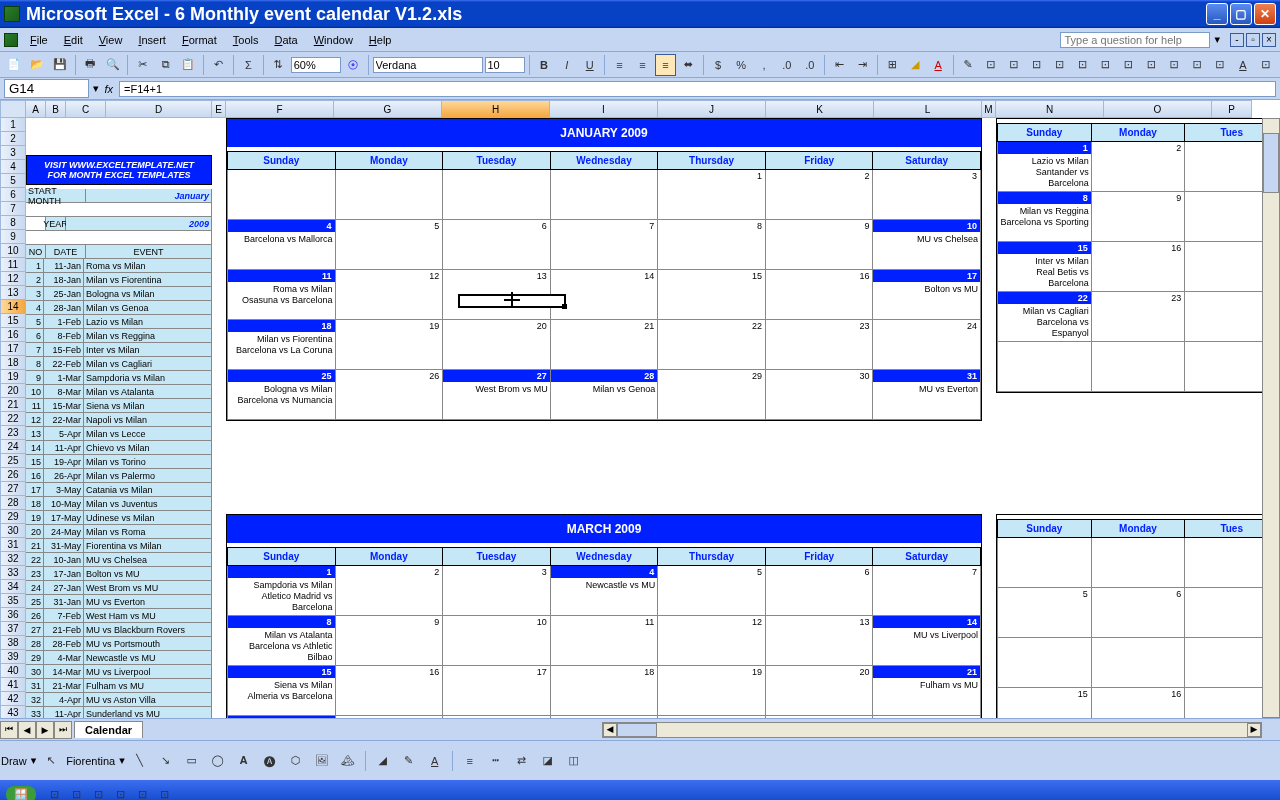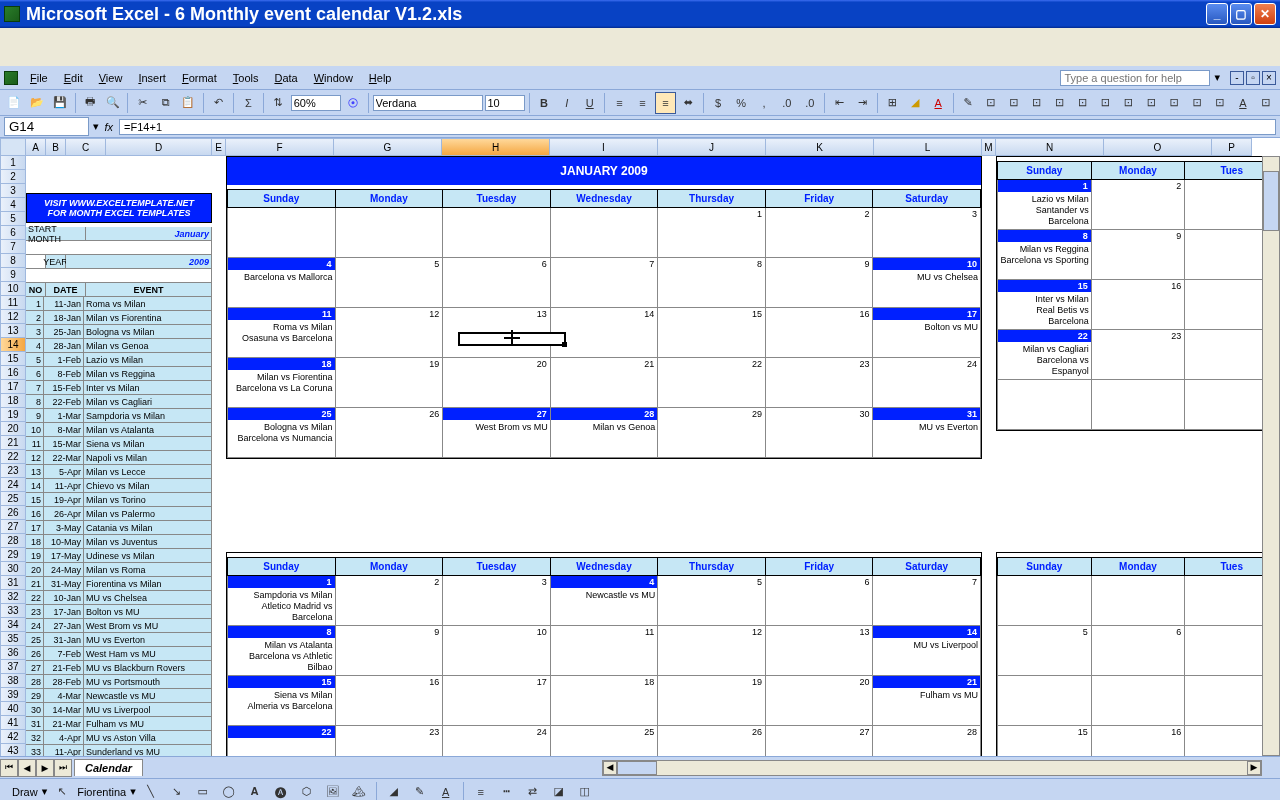--- a/index.html
+++ b/index.html
@@ -4,21 +4,21 @@
 <style>
 * { margin:0; padding:0; box-sizing:border-box; font-family:Tahoma,Verdana,sans-serif; }
 body { background:#ece9d8; font-size:11px; overflow:hidden; width:1280px; height:800px; }
 .title-bar { background:linear-gradient(#3c6df0,#0842c4 8%,#0842c4 92%,#022a8f); height:28px; display:flex; align-items:center; padding:0 4px; color:#fff; }
 .excel-icon { width:16px; height:16px; background:linear-gradient(135deg,#2a7d2a,#1a5d1a); border:1px solid #0a3d0a; margin-right:6px; }
 .title-txt { font-weight:bold; font-size:18px; flex:1; }
 .win-controls { display:flex; gap:2px; }
 .win-btn { width:22px; height:22px; border:1px solid #fff; border-radius:3px; display:flex; align-items:center; justify-content:center; font-weight:bold; font-size:12px; color:#fff; }
 .win-min,.win-max { background:linear-gradient(#5a8cf0,#2858c0); }
 .win-close { background:linear-gradient(#f08050,#d04010); }
-.menu-bar { background:#c5d6f2; height:24px; display:flex; align-items:center; padding:8px 4px; border-bottom:1px solid #8ba8d8;margin-top:38px; }
+.menu-bar { background:#c5d6f2; height:24px; display:flex; align-items:center; padding:8px 4px; border-bottom:1px solid #8ba8d8; }
 .menu-bar .m { padding:2px 8px; cursor:default; text-decoration:underline; text-decoration-color:transparent; }
 .menu-bar .m:first-letter { text-decoration:underline; }
 .menu-bar .help-box { margin-left:auto; }
 .help-box input { width:150px; font-size:11px; border:1px solid #7a9ac8; padding:1px 3px; color:#888; }
 .doc-ctrl { display:flex; gap:2px; margin-left:6px; }
 .doc-ctrl span { width:14px; height:14px; border:1px solid #3a5a9a; font-size:10px; display:flex; align-items:center; justify-content:center; }
 .toolbar { background:#c5d6f2; height:26px; display:flex; align-items:center; padding:0 4px; gap:2px; border-bottom:1px solid #8ba8d8; }
 .tbtn { width:22px; height:22px; border:1px solid transparent; display:inline-flex; align-items:center; justify-content:center; font-size:11px; color:#333; }
 .sep { width:1px; height:20px; background:#8ba8d8; margin:0 2px; }
 .font-sel,.size-sel,.zoom-sel { border:1px solid #7a9ac8; background:#fff; font-size:11px; padding:1px 2px; }
@@ -37,21 +37,21 @@
 .row-headers { position:absolute; top:18px; left:0; width:26px; }
 .rh { height:14px; border:1px solid #9fb8de; border-top:none; display:flex; align-items:center; justify-content:center; font-size:10px; background:linear-gradient(90deg,#eaf1fb,#c8d9f0); }
 .rh.active { background:linear-gradient(90deg,#ffd89a,#f4a742); }
 .sheet { position:absolute; top:18px; left:26px; }
 .side-panel { position:absolute; left:0; top:0; width:186px;margin-top:37px; }
 .banner { background:#0020ff; color:#fff; text-align:center; font-weight:bold; font-size:9px; padding:4px 2px; font-style:italic; border:1px solid #000; }
 .side-row { display:flex; height:14px; border-bottom:1px solid #888; }
 .side-row div { border-right:1px solid #888; display:flex; align-items:center; padding:0 2px; font-size:9px; }
 .lbl-cell { background:#c6e7f5; font-weight:normal; }
 .val-cell { background:#c6e7f5; color:#0020ff; font-weight:bold; justify-content:flex-end; font-style:italic; }
-.hdr-cell { background:#c6e7f5; text-align:center; justify-content:center; font-weight:bold; }
+.hdr-cell { background:#c6e7f5; text-align:center; justify-content:center; font-weight:normal; }
 .ev-row { background:#c6e7f5; }
 .ev-row .en { width:18px; justify-content:flex-end; }
 .ev-row .ed { width:40px; justify-content:flex-end; }
 .ev-row .ee { flex:1; }
 .cal-block { position:absolute; border:1px solid #000; }
 .cal-title { background:#0020ff; color:#fff; text-align:center; font-weight:bold; font-size:12px; height:28px; display:flex; align-items:center; justify-content:center; }
 .cal-dayhdr { display:flex; background:#c6e7f5; }
 .cal-dayhdr div { flex:1; text-align:center; font-weight:bold; font-size:10px; color:#0020ff; padding:3px 0; border:1px solid #000; border-left:none; }
 .cal-dayhdr div:first-child { border-left:1px solid #000; }
 .cal-grid { }
@@ -59,25 +59,25 @@
 .cal-cell { flex:1; border:1px solid #888; border-top:none; border-left:none; min-height:50px; position:relative; font-size:9px; }
 .cal-cell:first-child { border-left:1px solid #888; }
 .cal-cell .dn { position:absolute; top:0; right:0; padding:1px 3px; font-size:9px; }
 .cal-cell.hl .dn { background:#0020ff; color:#fff; width:100%; text-align:right; font-weight:bold; }
 .cal-cell .evs { margin-top:14px; text-align:right; padding:0 2px; line-height:11px; }
 .active-cell { position:absolute; border:2px solid #000; background:#fff; pointer-events:none; }
 .active-cell::after { content:''; position:absolute; right:-3px; bottom:-3px; width:5px; height:5px; background:#000; }
 .tabs-bar { background:#c5d6f2; height:22px; display:flex; align-items:center; border-top:1px solid #8ba8d8; position:relative; }
 .tab-nav { display:flex; }
 .tab-nav span { width:18px; height:18px; border:1px solid #888; display:flex; align-items:center; justify-content:center; font-size:9px; background:#ece9d8; }
-.sheet-tab { background:#fff; border:1px solid #888; border-bottom:none; padding:2px 10px; font-size:11px; margin-left:2px; font-weight:bold;font-style:italic; }
+.sheet-tab { background:#fff; border:1px solid #888; border-bottom:none; padding:2px 10px; font-size:11px; margin-left:2px; font-weight:bold; }
 .hscroll { position:absolute; right:18px; width:660px; height:16px; background:#ece9d8; border:1px solid #888; }
 .hscroll .thumb { position:absolute; left:14px; width:40px; height:14px; background:#c5d6f2; border:1px solid #888; }
 .status-bar { background:linear-gradient(#3c6df0,#0842c4); height:28px; display:flex; align-items:center; padding:0 6px; color:#fff; }
-.draw-bar { background:#c5d6f2; height:26px; display:flex; align-items:center; padding:0 12px; gap:4px; border-top:1px solid #8ba8d8; }
+.draw-bar { background:#c5d6f2; height:40px; display:flex; align-items:center; padding:0 1px; gap:4px; border-top:1px solid #8ba8d8; }
 .vscroll { position:absolute; right:0; top:18px; width:18px; height:600px; background:#ece9d8; border:1px solid #888; }
 .vscroll .thumb { position:absolute; top:14px; width:16px; height:60px; background:#c5d6f2; border:1px solid #888; }
 .cursor-cross { position:absolute; width:16px; height:16px; pointer-events:none; }
 .cursor-cross::before,.cursor-cross::after { content:''; position:absolute; background:#000; }
 .cursor-cross::before { width:16px; height:2px; top:7px; }
 .cursor-cross::after { width:2px; height:16px; left:7px; }
 </style>
 </head>
 <body>
 
@@ -647,20 +647,21 @@
               <div class="cal-cell"></div>
             </div>
             <div class="cal-row">
               <div class="cal-cell"></div>
               <div class="cal-cell"></div>
               <div class="cal-cell"></div>
             </div>
           </div>
         </div>
         <div class="cal-block" style="left: 200px; top: 396px; width: 756px;">
+          <div class="cal-title">MARCH 2009</div>
           <div style="height:4px;background:#fff"></div>
           <div class="cal-dayhdr">
             <div>Sunday</div>
             <div>Monday</div>
             <div>Tuesday</div>
             <div>Wednesday</div>
             <div>Thursday</div>
             <div>Friday</div>
             <div>Saturday</div>
           </div>

